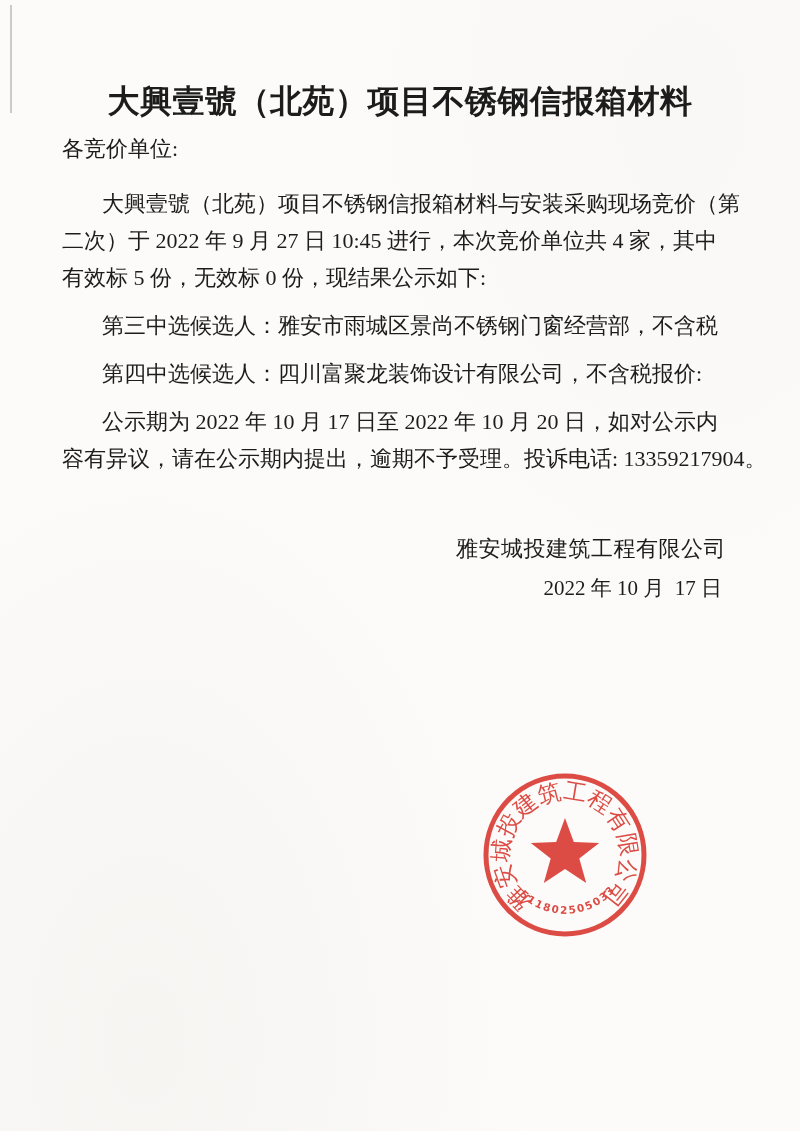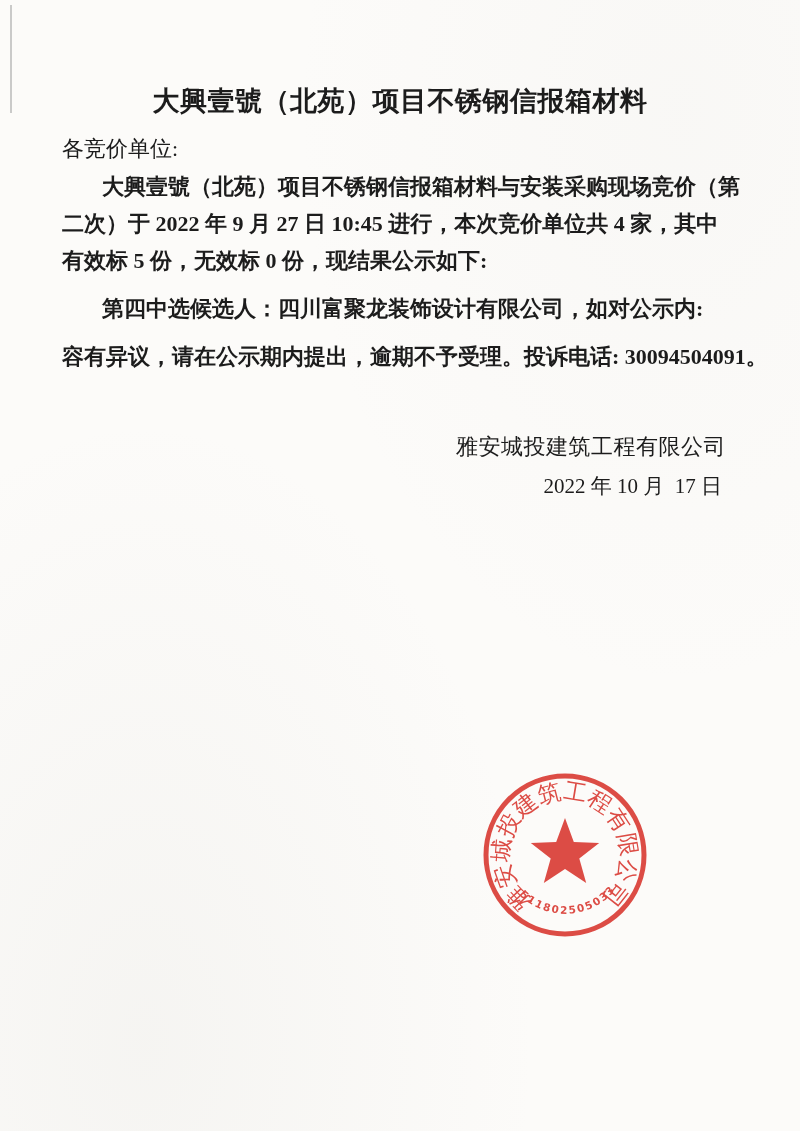--- a/index.html
+++ b/index.html
@@ -13,27 +13,27 @@
       #fcfbf9;
     color:#1c1c1c;
     font-family:"Liberation Serif","DejaVu Serif",serif;
     overflow:hidden;
   }
   .scan-line {
     position:absolute; left:10px; top:5px;
     width:2px; height:108px;
     background:#8f8f8f; opacity:.45;
   }
-  .title { margin:0; padding-top:80px; text-align:center; font-weight:bold; font-size:27px; }
+  .title { margin:0; padding-top:80px; text-align:center; font-weight:bold; font-size:32px; }
   .title .t-line { line-height:42px; letter-spacing:.5px; }
   .content { margin:8px 60px 0 62px; font-size:22px; }
   .line { line-height:37px; white-space:nowrap; }
   .indent { padding-left:40px; }
-  .salutation { line-height:37px; margin-bottom:1px; }
-  .para { margin-bottom:11px;font-weight:bold; }
+  .salutation { line-height:37px; margin-bottom:18px; }
+  .para { margin-bottom:11px; }
   .signature {
     position:relative; z-index:2;
     margin-top:53px; padding-right:74px;
     text-align:right; font-size:22px;
   }
   .sig-company { line-height:37px; letter-spacing:.5px; }
   .sig-date { line-height:37px; margin-top:3px; padding-right:4px; font-size:21px; white-space:pre; }
   .seal {
     position:absolute; left:480px; top:770px;
     width:170px; height:170px;
@@ -68,28 +68,30 @@
       <div class="line">有效标 5 份，无效标 0 份，现结果公示如下:</div>
     </div>
 
     <div class="para">
     </div>
 
     <div class="para">
     </div>
 
     <div class="para">
+      <div class="line indent">第三中选候选人：雅安市雨城区景尚不锈钢门窗经营部，不含税</div>
     </div>
 
     <div class="para">
-      <div class="line indent">第四中选候选人：四川富聚龙装饰设计有限公司，如对公示内:</div>
+      <div class="line indent">第四中选候选人：四川富聚龙装饰设计有限公司，不含税报价:</div>
     </div>
 
     <div class="para">
-      <div class="line">容有异议，请在公示期内提出，逾期不予受理。投诉电话: 30094504091。</div>
+      <div class="line indent">公示期为 2022 年 10 月 17 日至 2022 年 10 月 20 日，如对公示内</div>
+      <div class="line">容有异议，请在公示期内提出，逾期不予受理。投诉电话: 13359217904。</div>
     </div>
 
   </div>
 
   <div class="signature">
     <div class="sig-company">雅安城投建筑工程有限公司</div>
     <div class="sig-date">2022 年 10 月  17 日</div>
   </div>
 
   <div class="seal">

